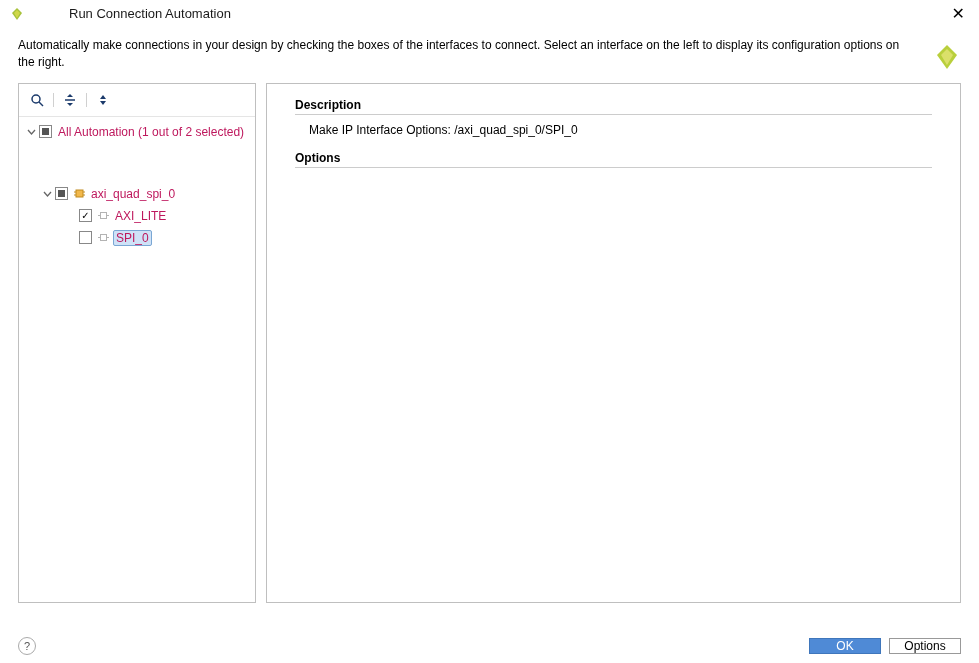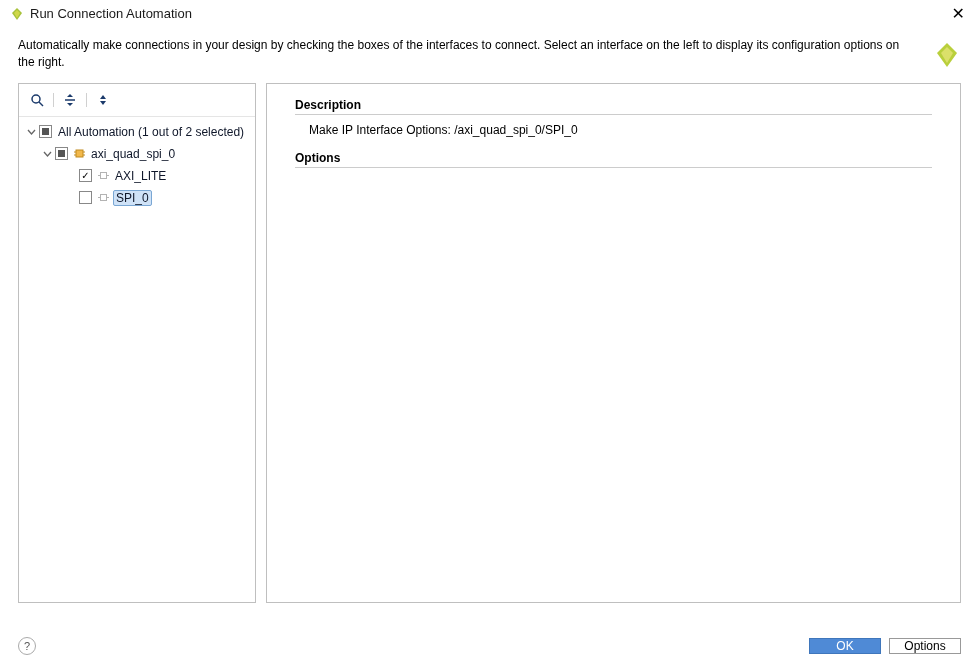--- a/index.html
+++ b/index.html
@@ -11,20 +11,21 @@
       width: 979px;
       height: 663px;
       overflow: hidden;
       position: relative;
     }
     .titlebar {
       display: flex;
       align-items: center;
       padding: 6px 10px 4px 10px;
       background: #fff;
+      gap: 39px;
     }
     .titlebar .app-icon {
       width: 14px; height: 14px;
       margin-right: 6px;
       display: inline-flex;
     }
     .titlebar .title {
       font-size: 13px;
       color: #1a1a1a;
     }
@@ -35,21 +36,21 @@
       font-size: 16px;
       color: #000;
       cursor: pointer;
       padding: 2px 6px;
       line-height: 1;
       font-family: Arial, sans-serif;
     }
     .header-area {
       padding: 12px 18px 12px 18px;
       display: flex;
-      align-items: center;
+      align-items: flex-end;
     }
     .header-text {
       flex: 1;
       font-size: 12px;
       color: #000;
       line-height: 1.4;
       padding-right: 20px;
     }
     .header-logo {
       width: 28px;
@@ -87,30 +88,30 @@
     }
     .toolbar .sep {
       width: 1px;
       height: 14px;
       background: #d0d0d0;
       margin: 0 6px;
     }
     .tree {
       padding: 4px 6px;
       font-size: 12px;
-      color: #0f172a;
+      color: #be185d;
     }
     .tree-row {
       display: flex;
       align-items: center;
       height: 22px;
       white-space: nowrap;
     }
     .indent-0 { padding-left: 0px; }
-    .indent-1 { padding-left: 16px; }
+    .indent-1 { padding-left: 16px; margin-top: 40px; }
     .indent-2 { padding-left: 40px; }
     .twisty {
       width: 12px;
       display: inline-flex;
       justify-content: center;
       color: #666;
       font-size: 9px;
       margin-right: 2px;
       cursor: pointer;
     }

